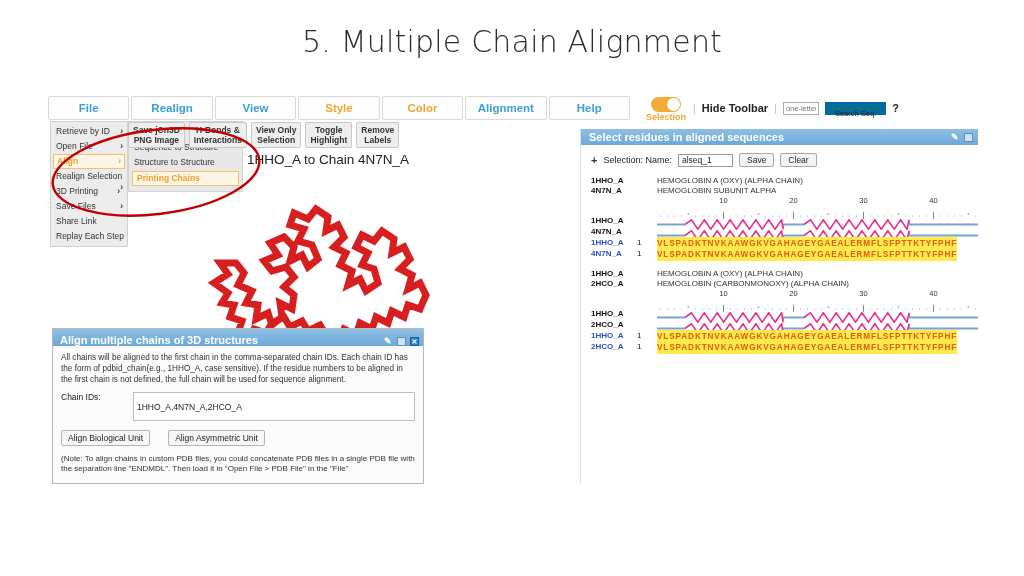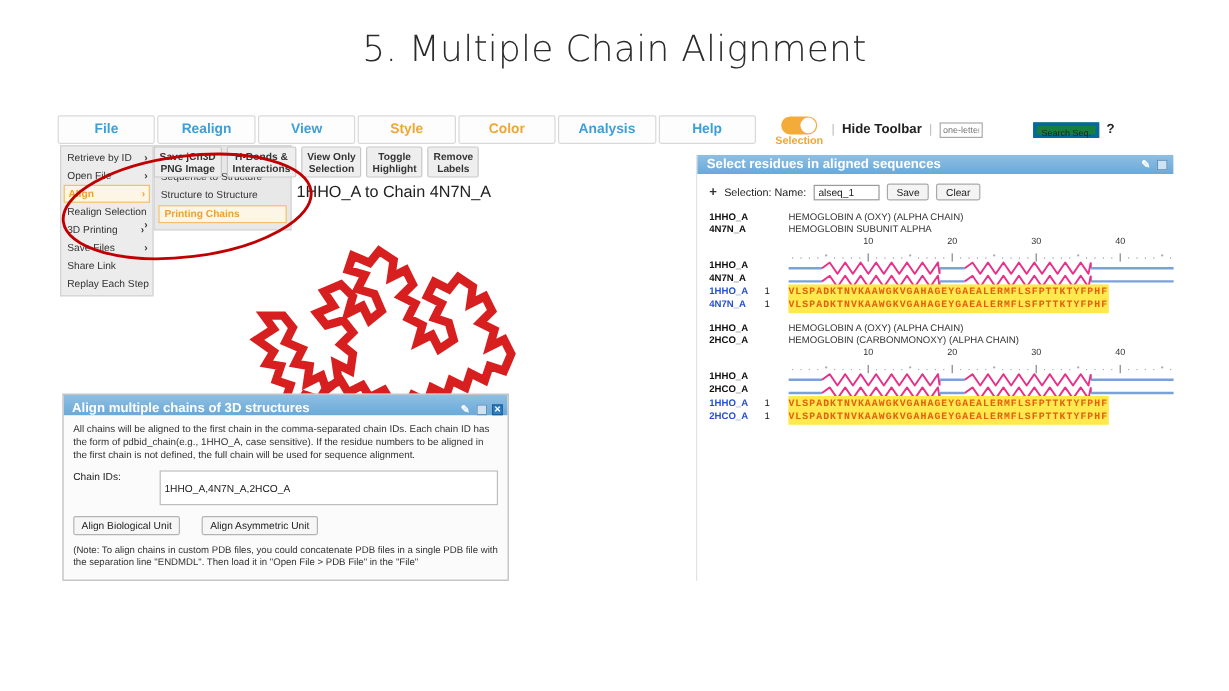--- a/index.html
+++ b/index.html
@@ -60,22 +60,22 @@
     display:flex; align-items:center; gap:6px;
     font-size:10.5px; color:#333;
   }
   .vsep{ color:#bbb; }
   #hide-toolbar{ font-weight:bold; font-size:11px; color:#222; cursor:pointer;}
   #seq-input{
     width:36px; height:13px; border:1px solid #aaa; background:#fff;
     font-size:7.5px; color:#9a9a9a; padding:0 2px; line-height:12px;
   }
   #search-seq-btn{
-    height:13px; border:3px solid #0369a1; background:#15803d;
-    font-size:7.5px; color:#222; padding:0 4px; line-height:12px; cursor:pointer;margin-left:36px;
+    height:13px; border:6px solid #0369a1; background:#15803d;
+    font-size:7.5px; color:#222; padding:0 4px; line-height:12px; cursor:pointer;
   }
   #help-q{ font-size:11px; font-weight:bold; color:#222; cursor:pointer; }
 
   
   #file-menu{
     position:absolute; left:2px; top:25px; width:78px;
     background:#ececec; border:1px solid #d2d2d2;
     padding:2px 0; z-index:40;
   }
   .file-item{
@@ -203,40 +203,40 @@
   .ss-label{
     position:absolute; left:-66px; top:0; font-size:8px; font-weight:bold; color:#111;
   }
   .seq-row{ position:relative; height:11px; margin-left:66px; width:322px; }
   .seq-label{
     position:absolute; left:-66px; top:0; font-size:8px; font-weight:bold;
   }
   .seq-num{ position:absolute; left:-20px; top:0; font-size:8px; color:#111; }
   .seq-letters{
     position:absolute; left:0; top:-1px;
-    background:#ffe94d; font-family:Liberation Mono, monospace;
+    background:#ffe94d; font-family:Liberation Sans, sans-serif;
     font-size:8.2px; font-weight:bold; color:#e06010;
     letter-spacing:0.88px; white-space:nowrap; line-height:11px;
     padding:1px 0;
   }
 </style>
 </head>
 <body>
 
 <div id="slide-title">5. Multiple Chain Alignment</div>
 
 <div id="app">
 
   <div id="menubar">
       <div class="menu-tab">File</div>
       <div class="menu-tab">Realign</div>
       <div class="menu-tab">View</div>
       <div class="menu-tab orange">Style</div>
       <div class="menu-tab orange">Color</div>
-      <div class="menu-tab">Analysis</div>
+      <div class="menu-tab">Alignment</div>
       <div class="menu-tab">Help</div>
     </div>
 
   <div id="sel-toggle">
     <div id="sel-switch"></div>
     <div id="sel-label">Selection</div>
   </div>
 
   <div id="topbar-right">
     <span class="vsep">|</span>

